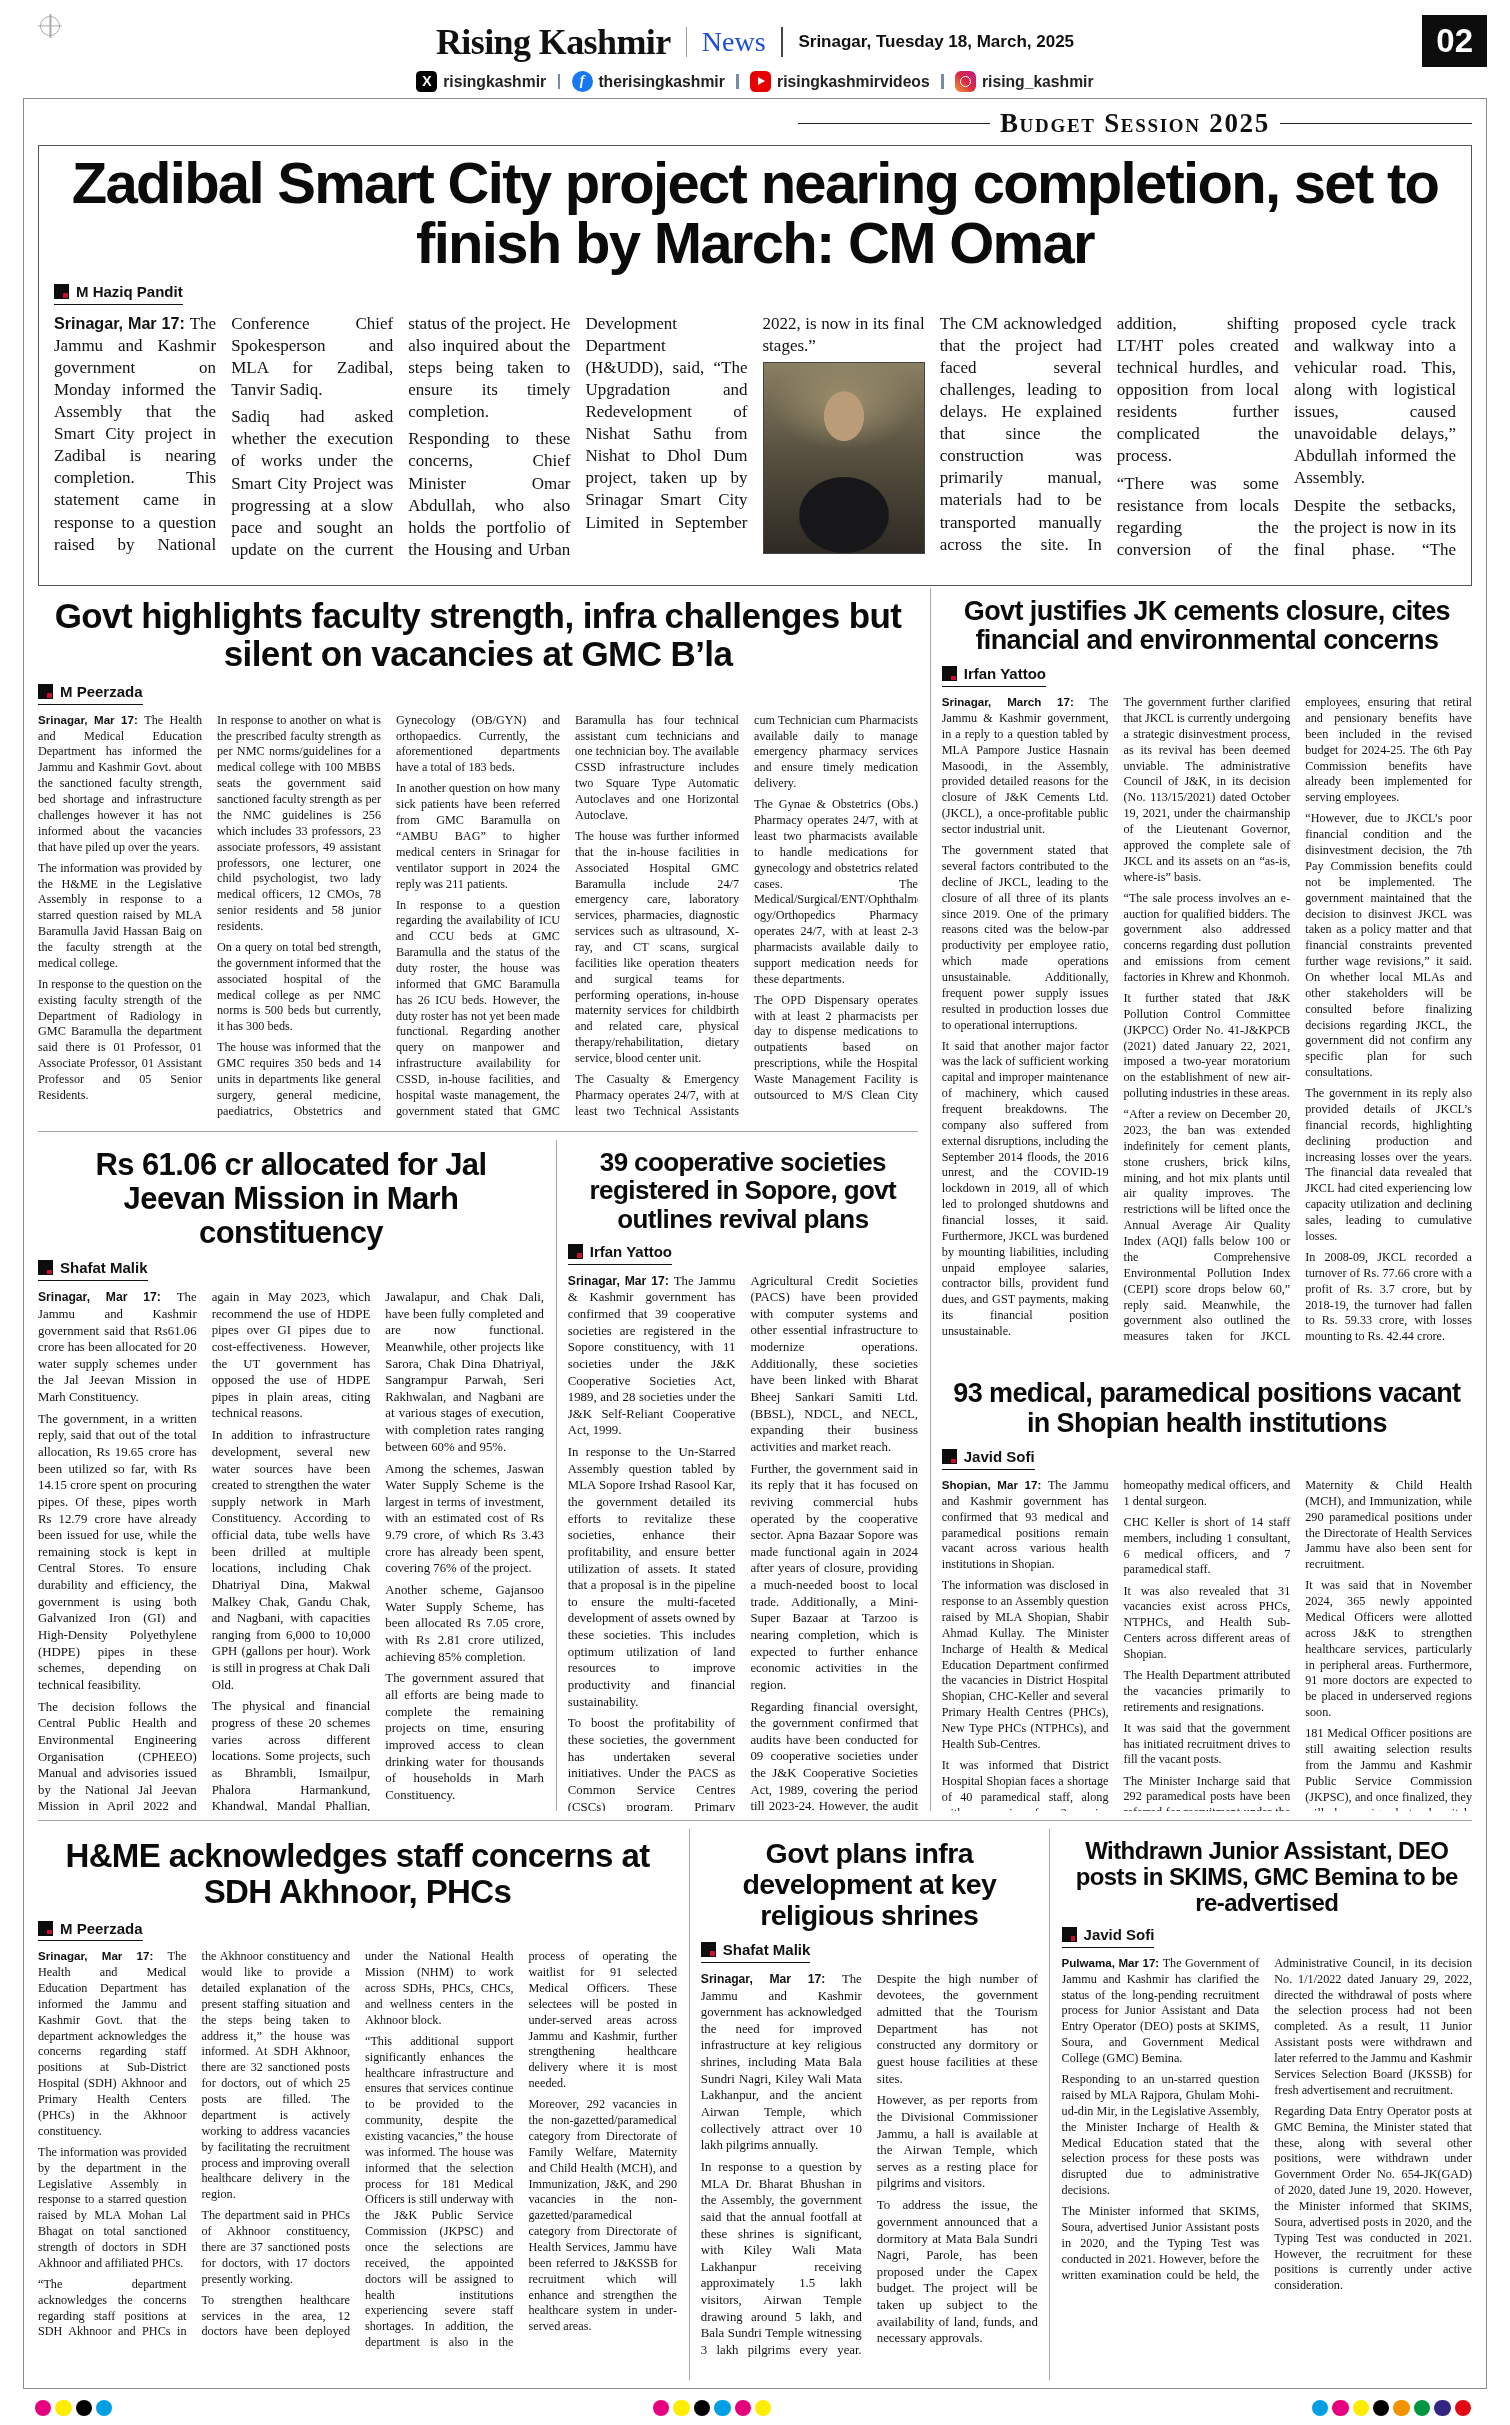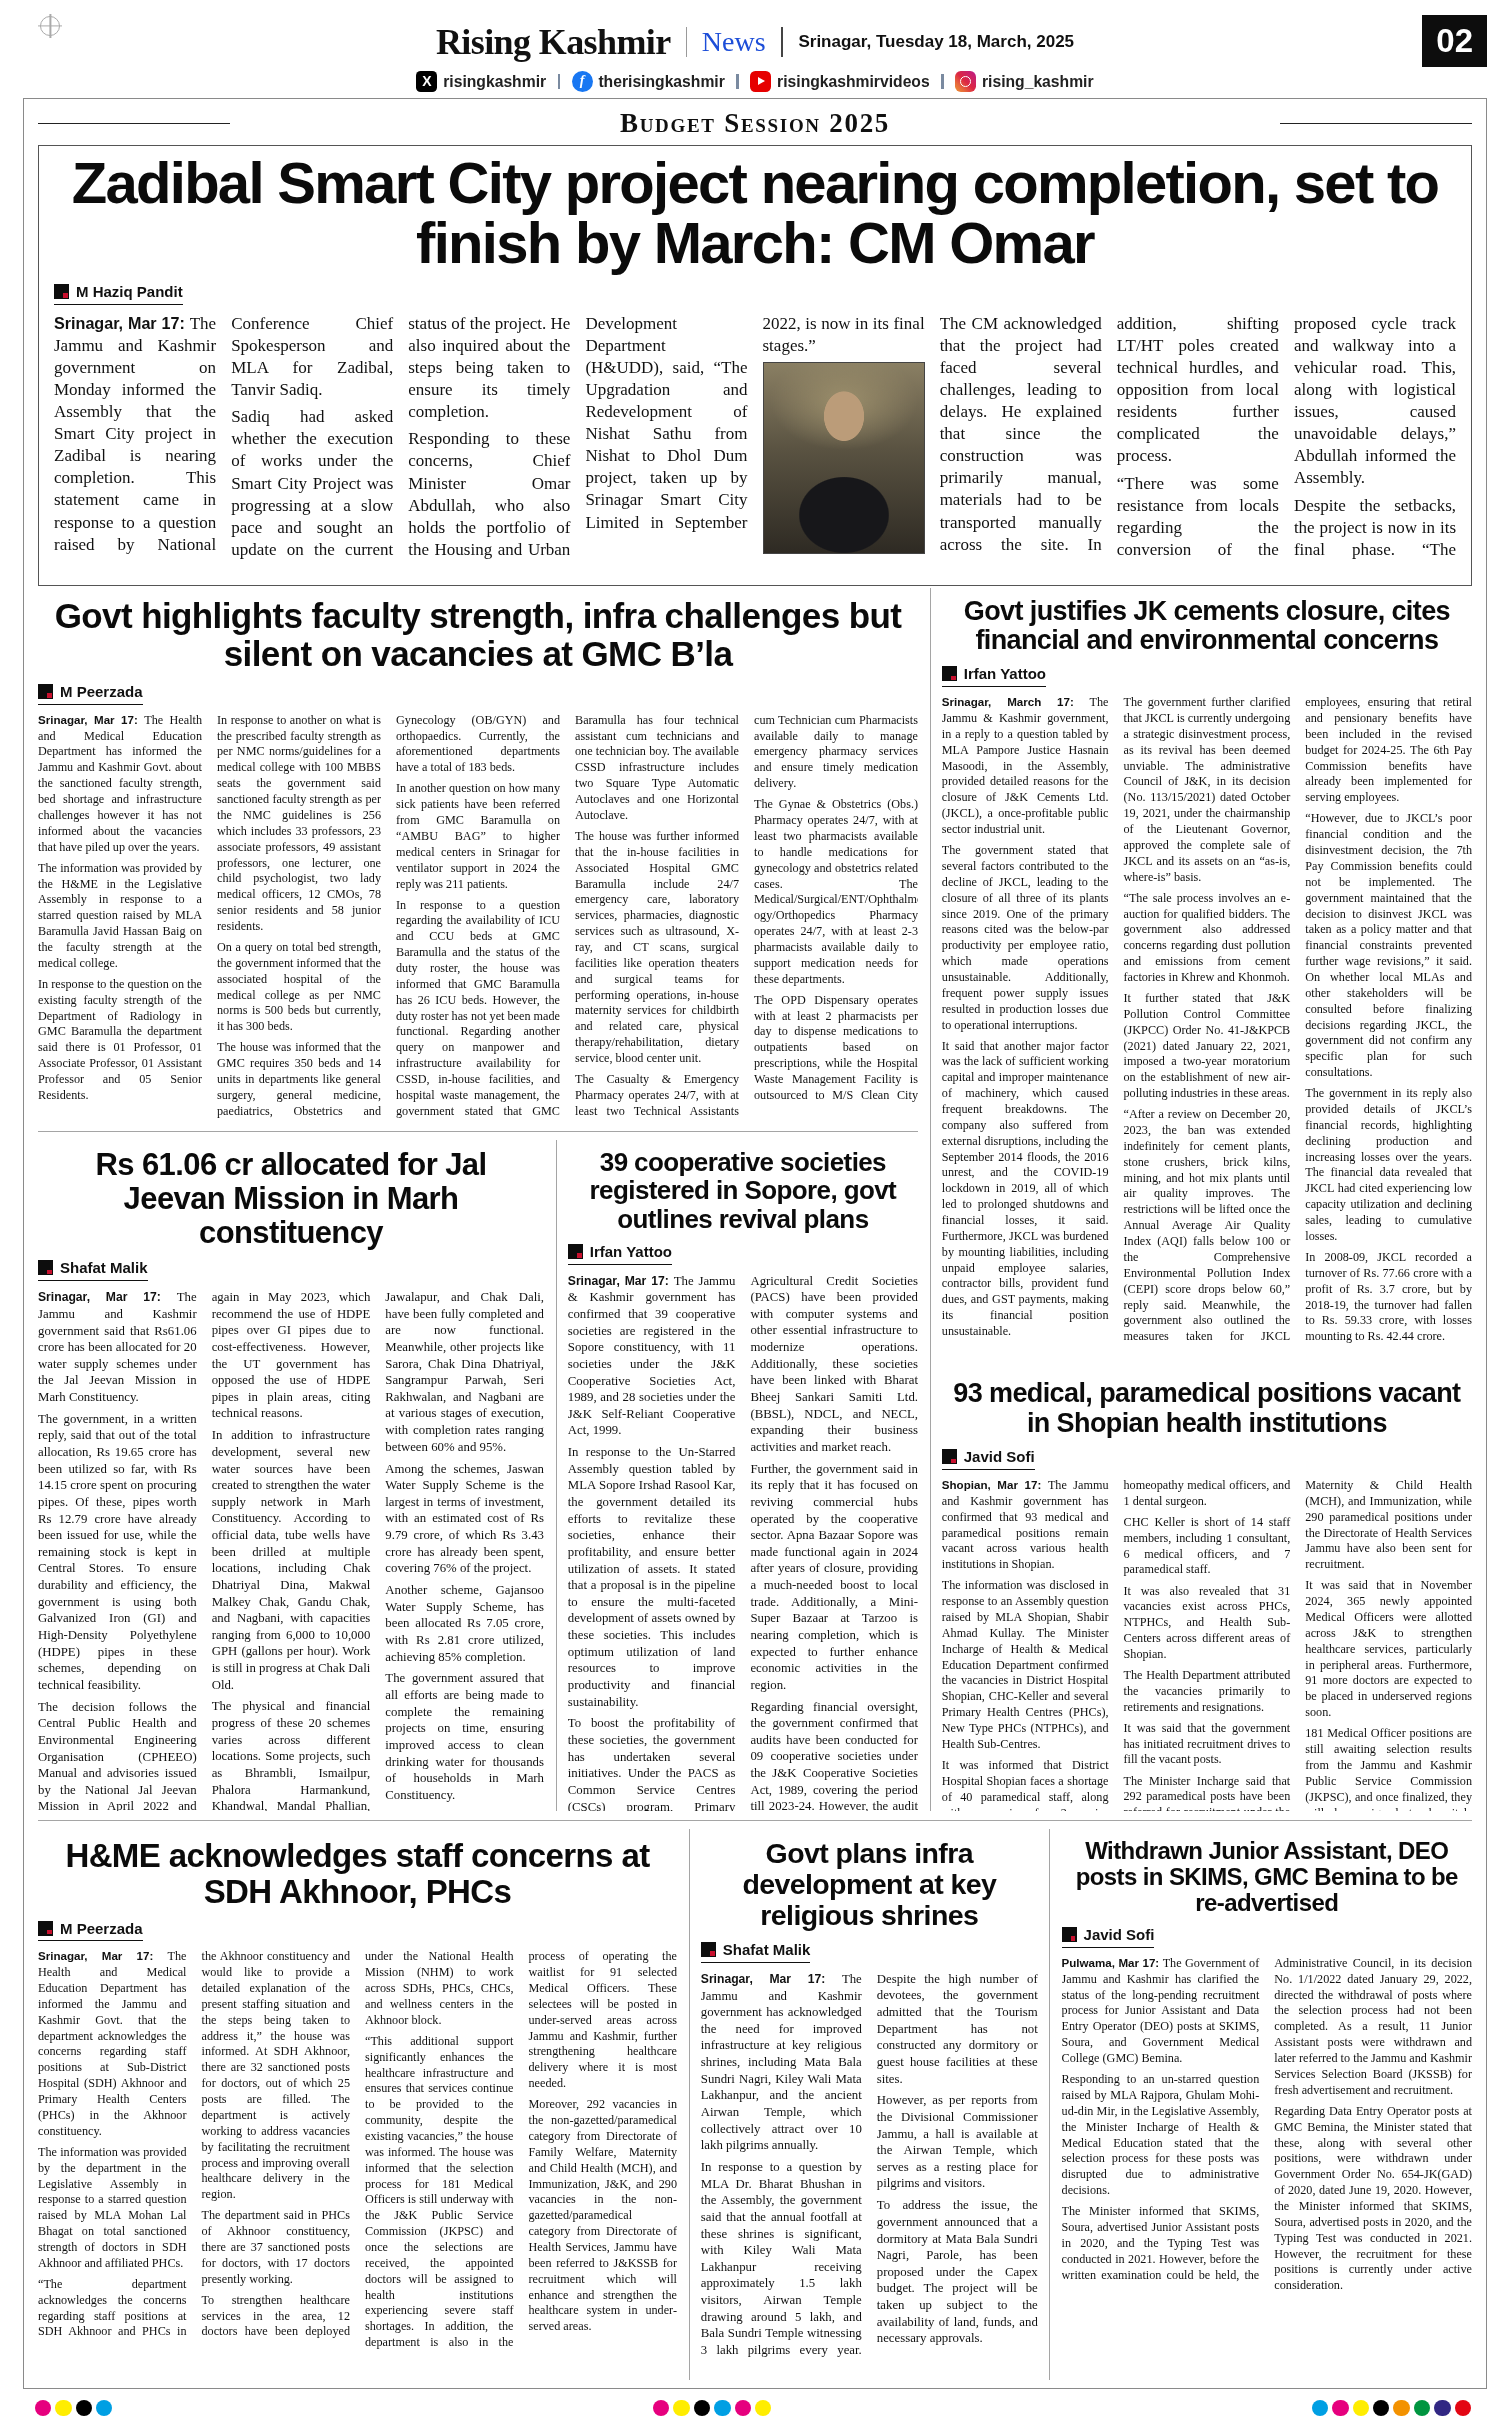--- a/index.html
+++ b/index.html
@@ -34,21 +34,21 @@
     color:#fff; font:bold 14px/1 "Liberation Sans", sans-serif; }
   .icon-x  { background:#000; border-radius:4.6px; }
   .icon-fb { background:#1877f2; border-radius:50%; font-family:"Liberation Serif", serif; font-style:italic; }
   .icon-yt { background:#e60000; border-radius:5.2px; }
   .icon-yt::before { content:""; display:block; border-left:7.6px solid #fff;
     border-top:4.6px solid transparent; border-bottom:4.6px solid transparent; margin-left:1.7px; }
   .icon-ig { background:linear-gradient(45deg,#f09433,#e6683c,#dc2743,#cc2366,#bc1888); border-radius:5.8px; }
   .icon-ig::before { content:""; width:8.7px; height:8.7px; border:1.7px solid #fff; border-radius:50%; }
   
   .frame { border:0.6px solid #8a8a8a; padding:0 14px 8.1px; flex:1; display:flex; flex-direction:column; overflow:hidden; }
-  .banner-row { display:flex; justify-content:space-between; align-items:center; gap:20px; padding:9.3px 0 5.8px; }
+  .banner-row { display:flex; justify-content:flex-end; align-items:center; gap:10px; padding:9.3px 0 5.8px; }
   .banner-row .bline { width:192px; height:1.2px; background:#222; }
   .banner { font-family:"Liberation Serif", serif; font-variant:small-caps; font-weight:bold;
     font-size:27px; letter-spacing:1.7px; color:#101010; }
   
   .lead-story { border:0.6px solid #555; padding:7px 15px 10.5px; }
   .lead-headline { font-family:"Liberation Sans", sans-serif; font-weight:bold; text-align:center;
     font-size:58px; line-height:1.04; letter-spacing:-1.7px; color:#0b0b0b; }
   .byline { display:flex; align-items:center; gap:7px; width:max-content;
     font:bold 15px/1 "Liberation Sans", sans-serif; color:#111;
     border-bottom:1.2px solid #111; padding-bottom:4.6px; margin:10.5px 0 8.1px; }

